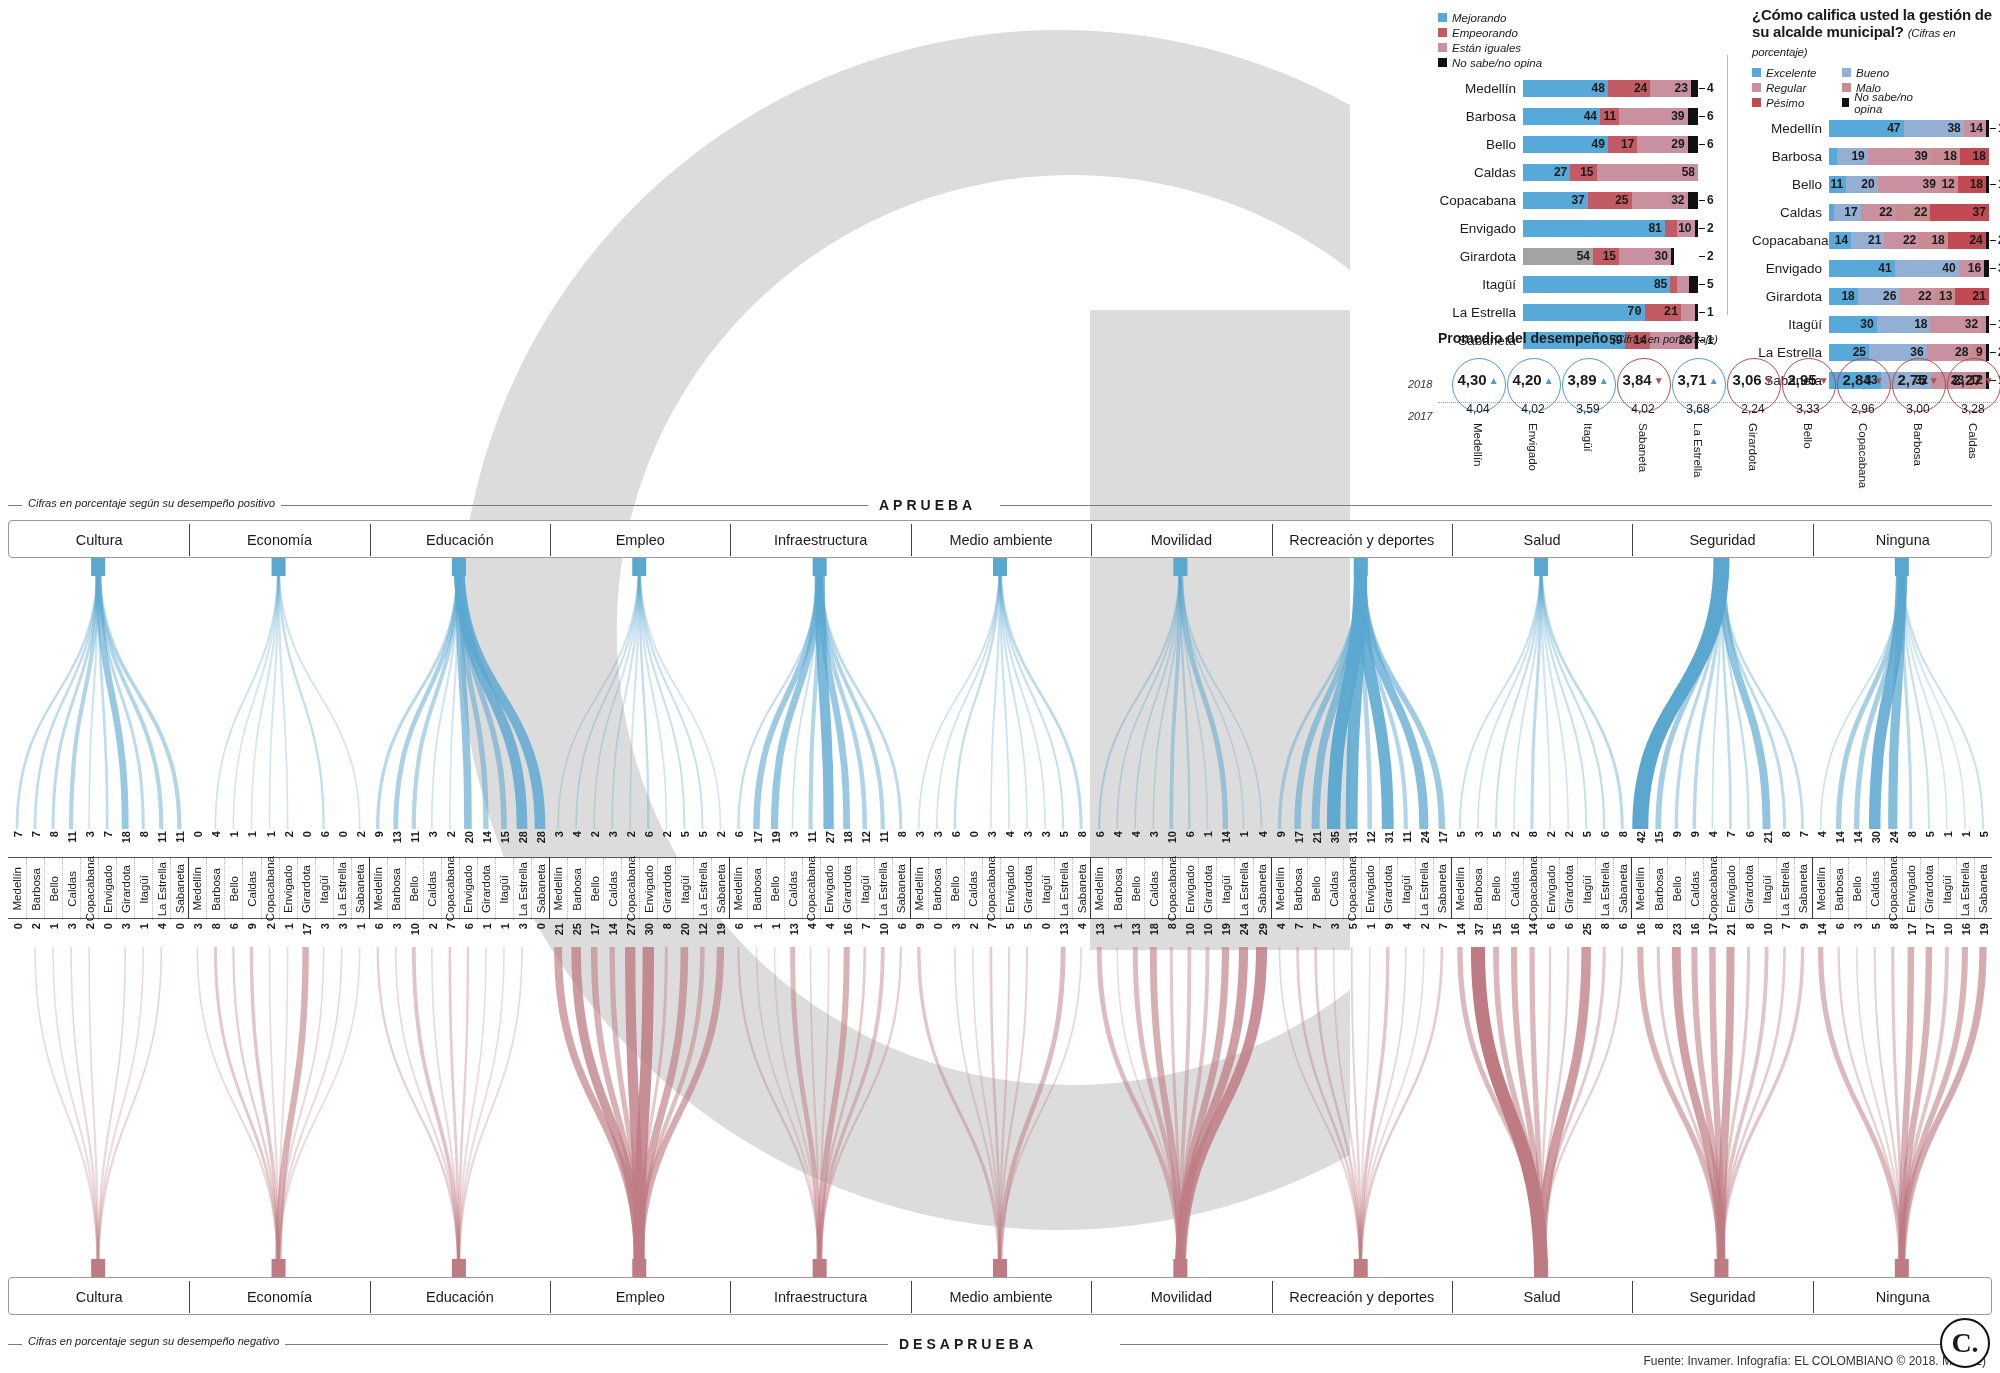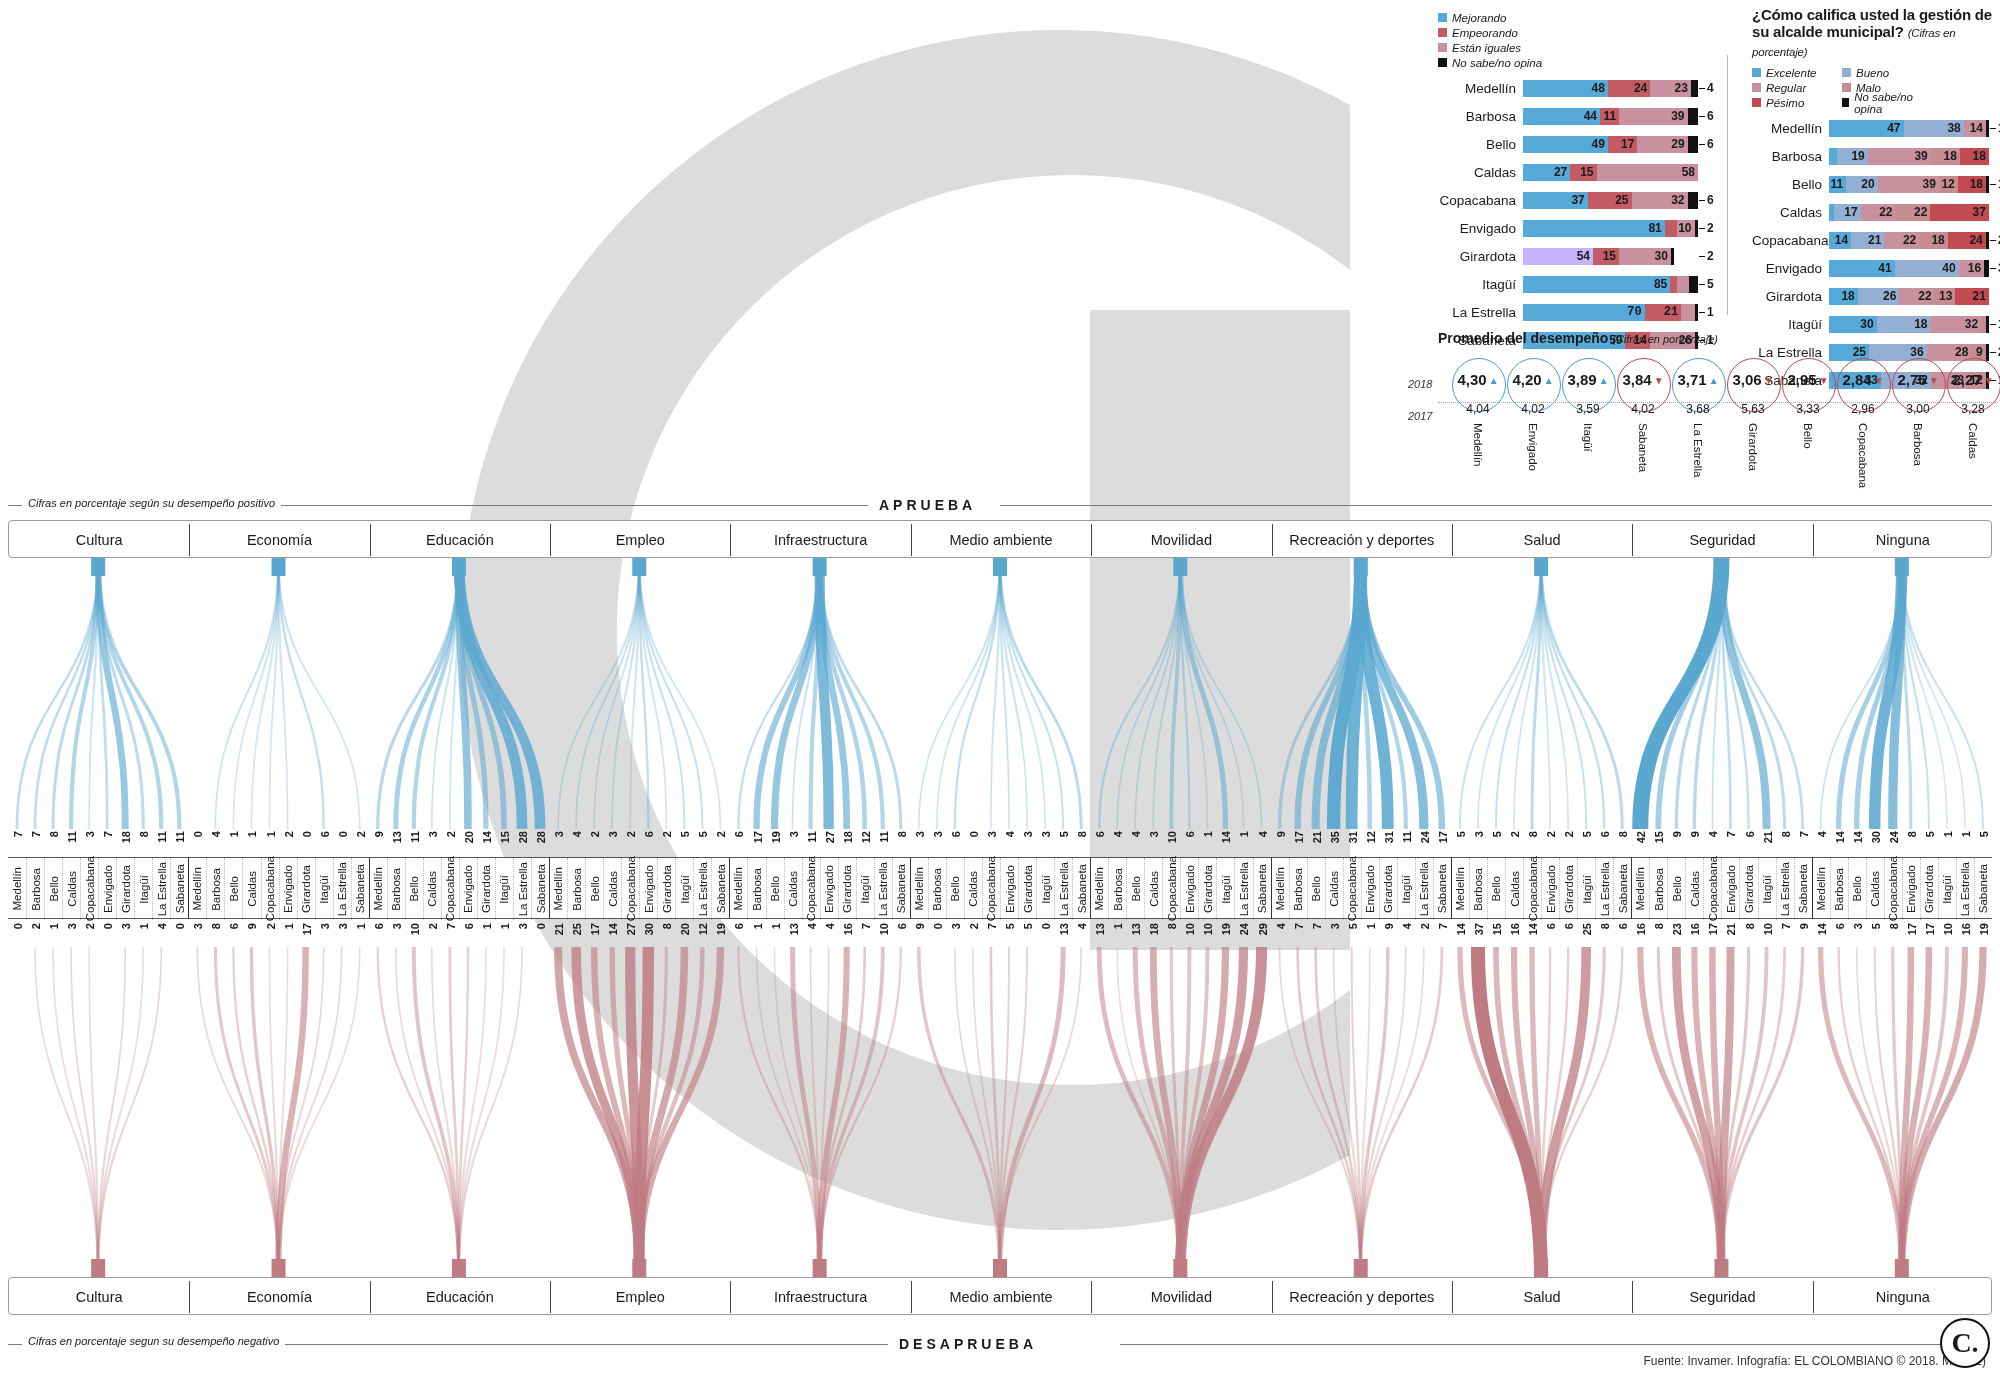--- a/index.html
+++ b/index.html
@@ -158,21 +158,21 @@
           <div class="seg" style="background: rgb(86, 169, 216); width: 141.75px;">81</div>
           <div class="seg" style="background: rgb(194, 91, 100); width: 12.25px;"></div>
           <div class="seg" style="background: rgb(201, 144, 159); width: 17.5px;">10</div>
           <div class="seg dark" style="background: rgb(17, 17, 17); width: 3.5px;"></div>
         </div>
         <div class="tail">2</div>
       </div>
       <div class="brow">
         <div class="bname" style="width: 78px;">Girardota</div>
         <div class="btrack" style="width: 175px;">
-          <div class="seg" style="background: #c4b5fd; width: 70px;">54</div>
+          <div class="seg" style="background: #a3a3a3; width: 70px;">54</div>
           <div class="seg" style="background: rgb(194, 91, 100); width: 25.9901px;">15</div>
           <div class="seg" style="background: rgb(201, 144, 159); width: 51.9802px;">30</div>
           <div class="seg dark" style="background: rgb(17, 17, 17); width: 3.46535px;"></div>
         </div>
         <div class="tail">2</div>
       </div>
       <div class="brow">
         <div class="bname" style="width: 78px;">Itagüí</div>
         <div class="btrack" style="width: 175px;">
           <div class="seg" style="background: rgb(86, 169, 216); width: 147.277px;">85</div>
@@ -378,21 +378,21 @@
       </div>
       <div class="pcol" style="left: 232px;">
         <div class="pcirc" style="border-color:#4E9BC6;"></div>
         <div class="pv18">3,71<span class="arw" style="color:#4E9BC6">▲</span></div>
         <div class="pv17">3,68</div>
         <div style="margin-top:4px;"><span class="pmun">La Estrella</span></div>
       </div>
       <div class="pcol" style="left: 287px;">
         <div class="pcirc" style="border-color:#B24B55;"></div>
         <div class="pv18">3,06<span class="arw" style="color:#B24B55">▼</span></div>
-        <div class="pv17">5,63</div>
+        <div class="pv17">2,24</div>
         <div style="margin-top:4px;"><span class="pmun">Girardota</span></div>
       </div>
       <div class="pcol" style="left: 342px;">
         <div class="pcirc" style="border-color:#B24B55;"></div>
         <div class="pv18">2,95<span class="arw" style="color:#B24B55">▼</span></div>
         <div class="pv17">3,33</div>
         <div style="margin-top:4px;"><span class="pmun">Bello</span></div>
       </div>
       <div class="pcol" style="left: 397px;">
         <div class="pcirc" style="border-color:#B24B55;"></div>

